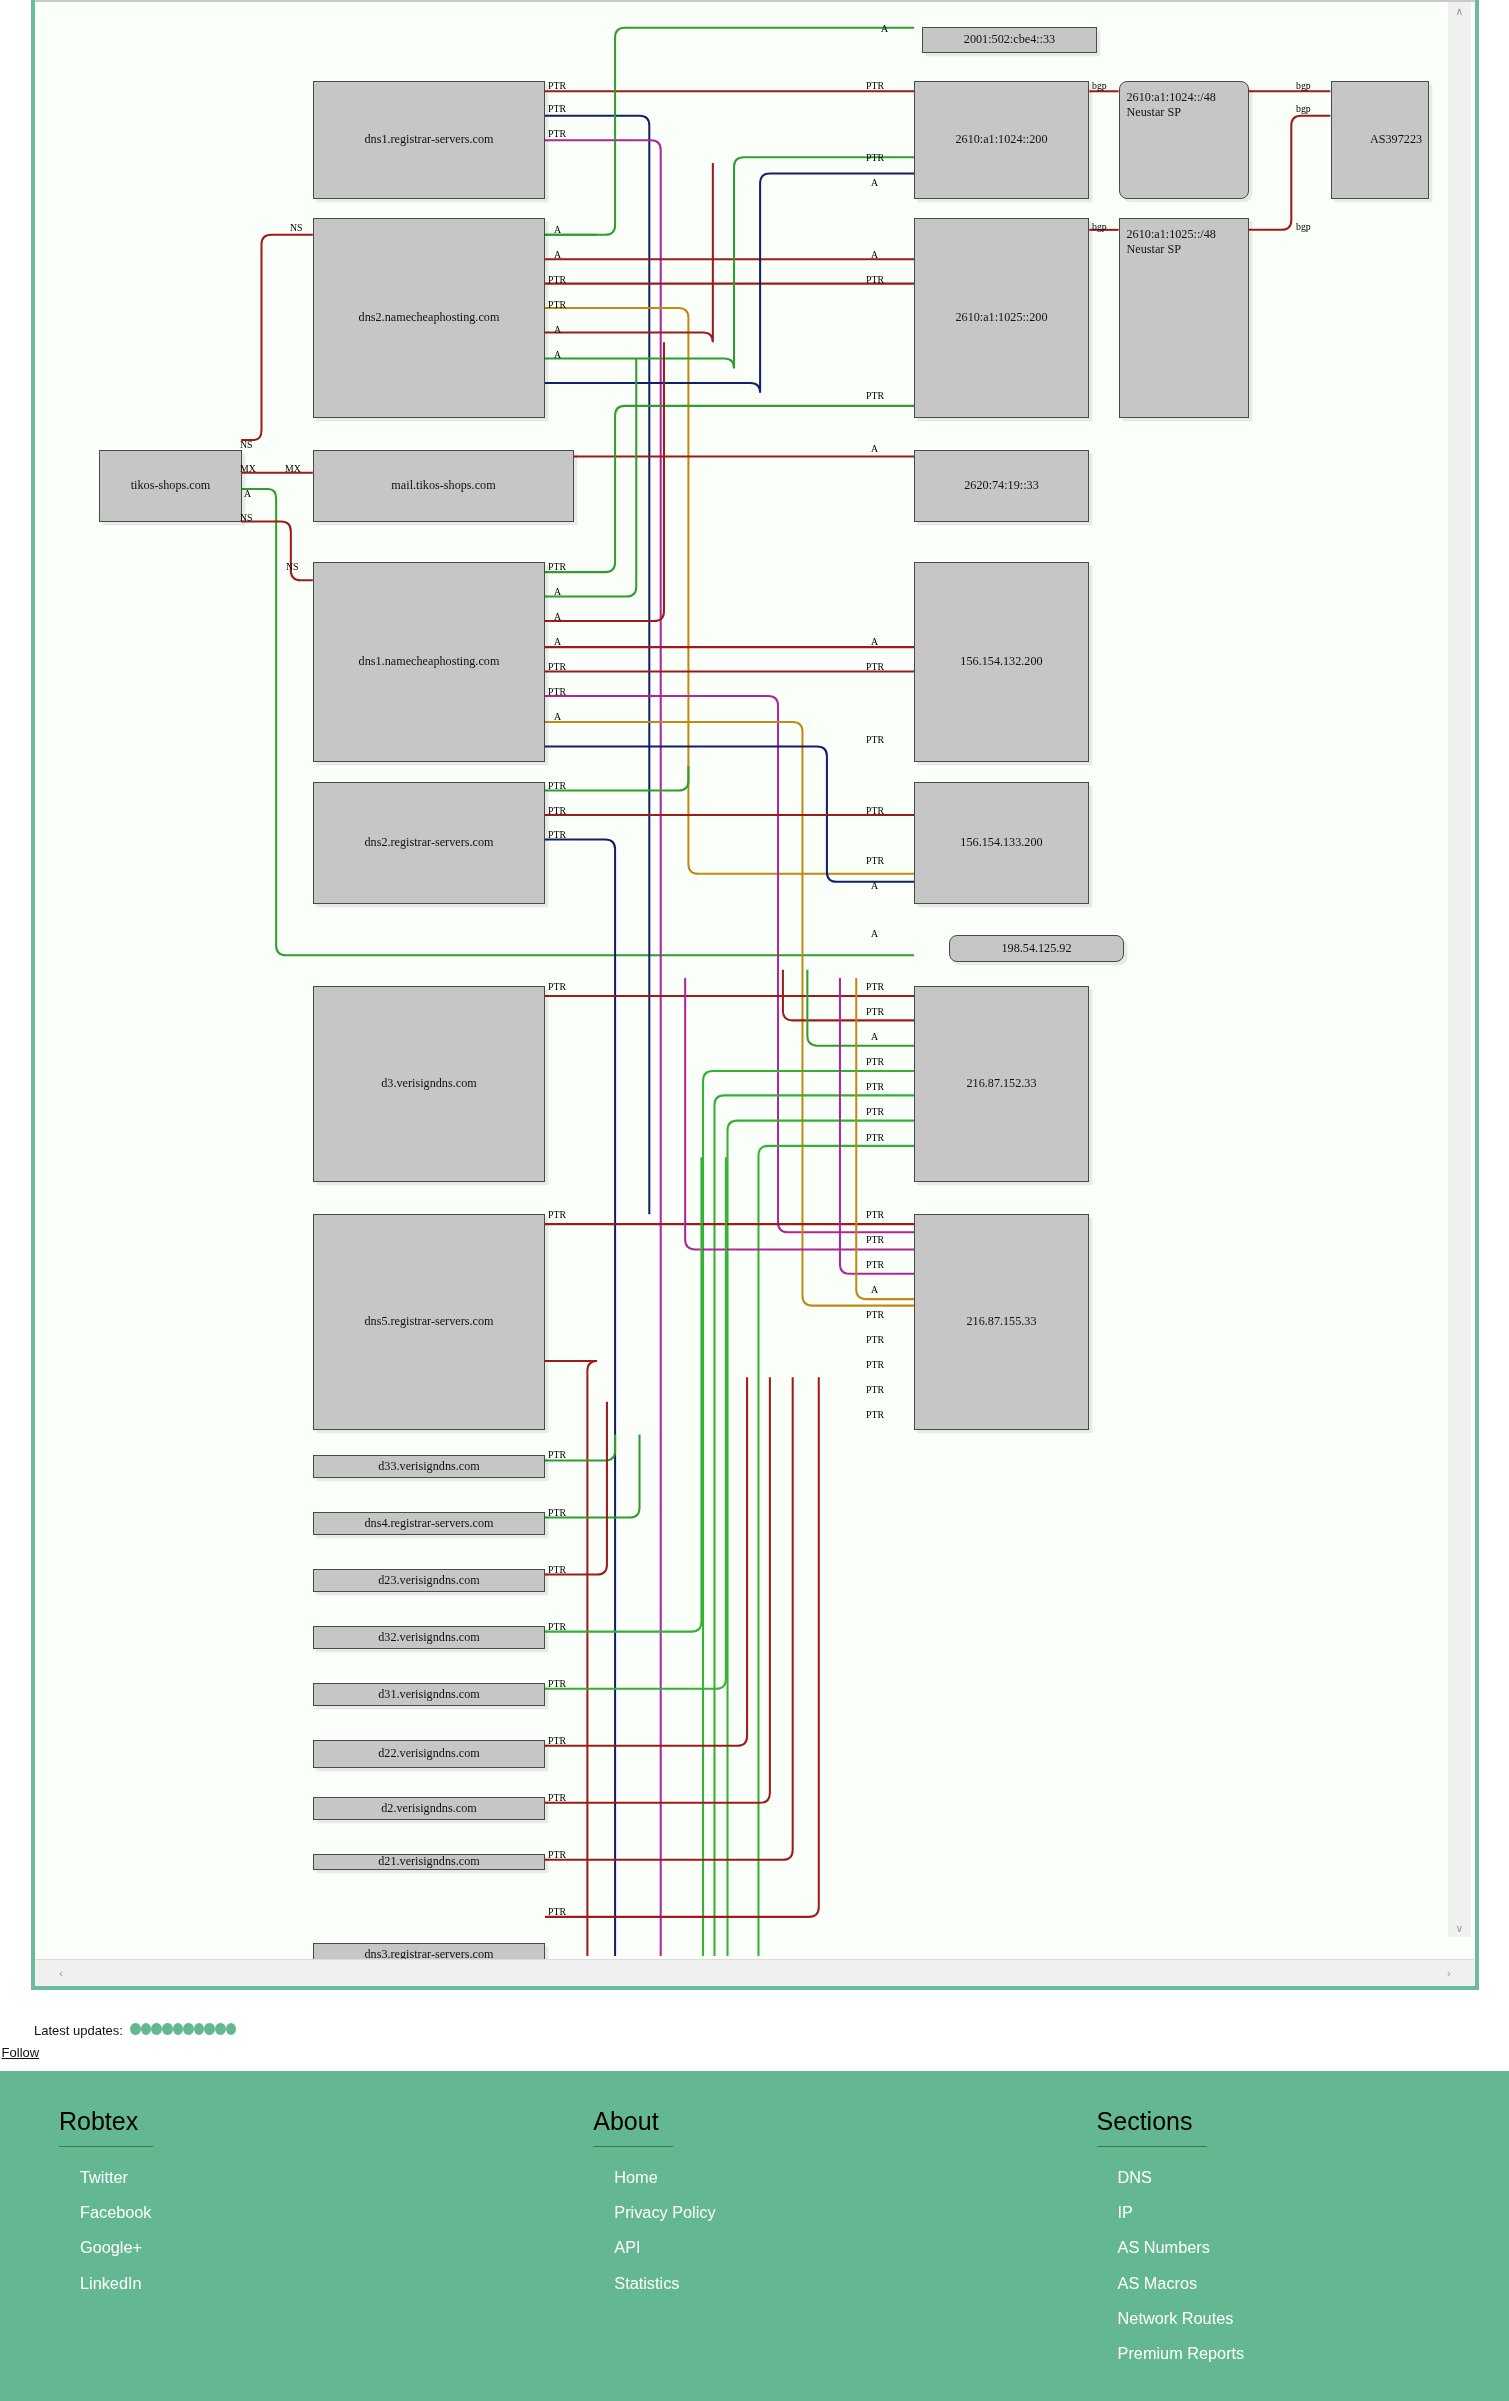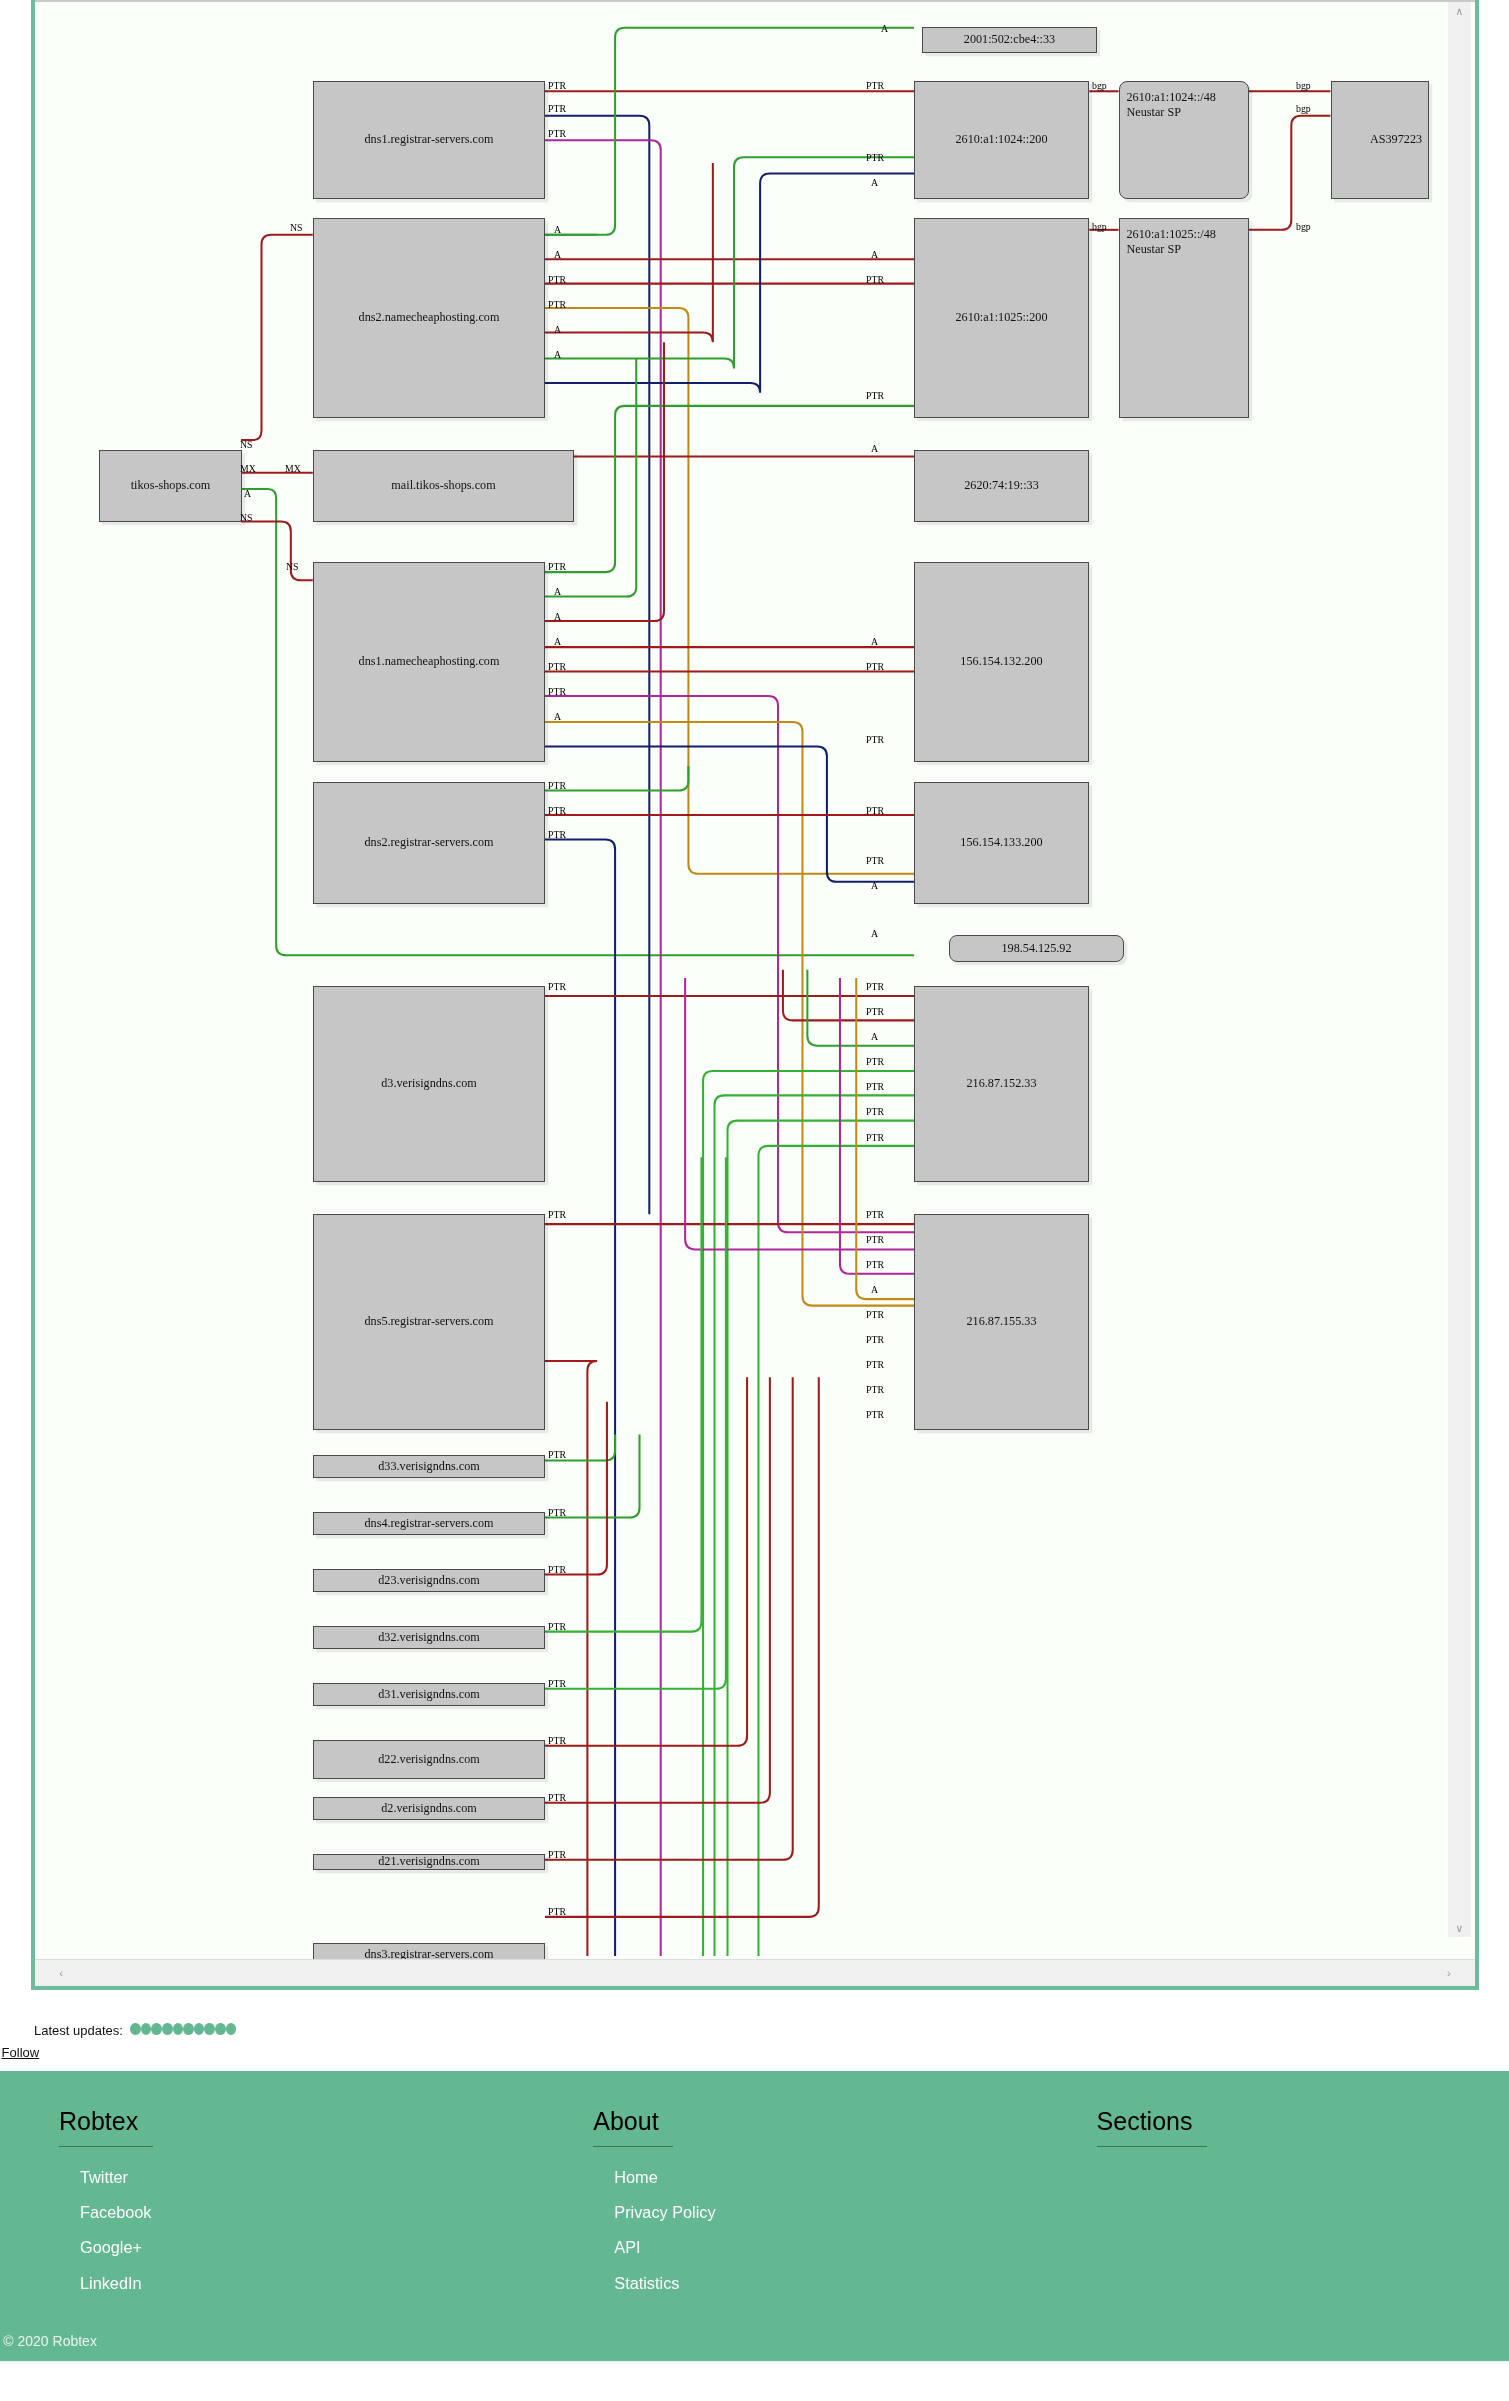--- a/index.html
+++ b/index.html
@@ -266,21 +266,21 @@
         </div>
         <div class="node" style="left: 278px; top: 1569px; width: 232px; height: 23px;">
           <span style="display: block;">d23.verisigndns.com</span>
         </div>
         <div class="node" style="left: 278px; top: 1626px; width: 232px; height: 23px;">
           <span style="display: block;">d32.verisigndns.com</span>
         </div>
         <div class="node" style="left: 278px; top: 1683px; width: 232px; height: 23px;">
           <span style="display: block;">d31.verisigndns.com</span>
         </div>
-        <div class="node" style="left: 278px; top: 1740px; width: 232px; height: 39px;">
+        <div class="node" style="left: 278px; top: 1740px; width: 232px; height: 28px;">
           <span style="display: block;">d22.verisigndns.com</span>
         </div>
         <div class="node" style="left: 278px; top: 1797px; width: 232px; height: 23px;">
           <span style="display: block;">d2.verisigndns.com</span>
         </div>
         <div class="node" style="left: 278px; top: 1854px; width: 232px; height: 16px;">
           <span style="display: block;">d21.verisigndns.com</span>
         </div>
         <div class="node" style="left: 278px; top: 1943px; width: 232px; height: 23px;">
           <span style="display: block;">dns3.registrar-servers.com</span>
@@ -399,19 +399,27 @@
       <ul>
         <li><a href="#">Home</a></li>
         <li><a href="#">Privacy Policy</a></li>
         <li><a href="#">API</a></li>
         <li><a href="#">Statistics</a></li>
       </ul>
     </div>
 
     <div class="fcol">
       <h3>Sections</h3>
+      <ul>
+        <li><a href="#">DNS</a></li>
+        <li><a href="#">IP</a></li>
+        <li><a href="#">AS Numbers</a></li>
+        <li><a href="#">AS Macros</a></li>
+        <li><a href="#">Network Routes</a></li>
+        <li><a href="#">Premium Reports</a></li>
+      </ul>
     </div>
 
   </div>
   <div id="copyright">© 2020 Robtex</div>
 
 </div>
 
 
 </body></html>

